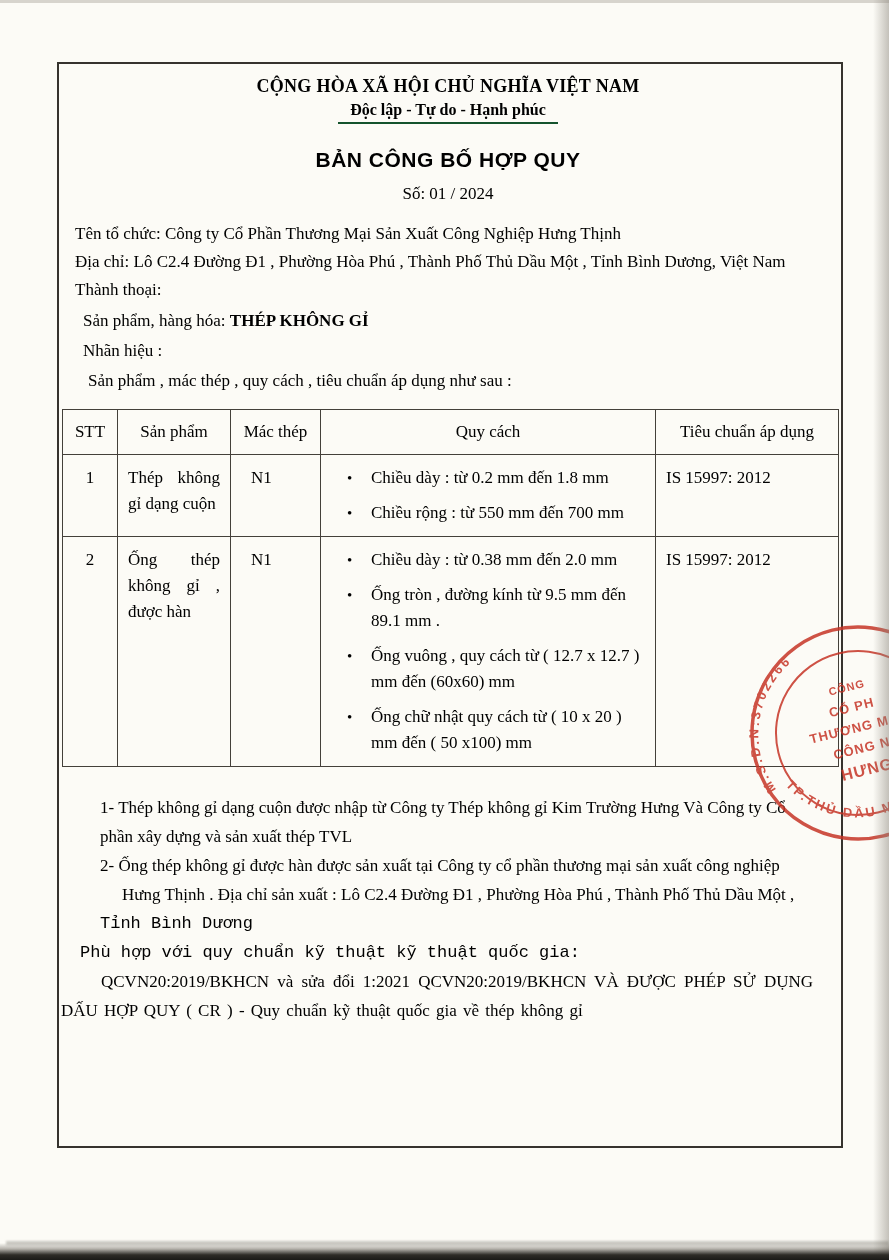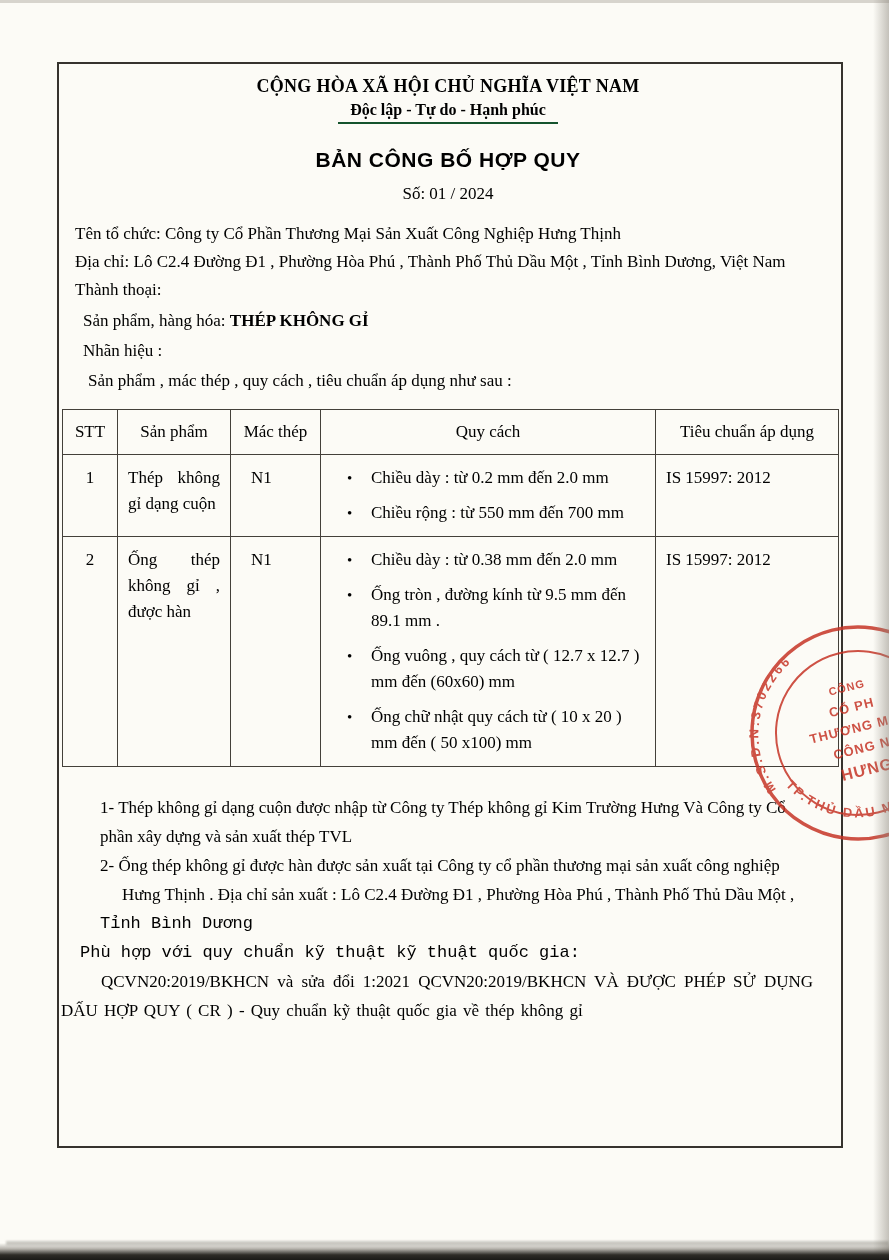--- a/index.html
+++ b/index.html
@@ -115,21 +115,21 @@
           </tr>
         </thead>
         <tbody>
           <tr>
             <td class="c-stt">1</td>
             <td class="c-sp">Thép không gỉ dạng cuộn</td>
             <td class="c-mt">N1</td>
             <td class="c-qc">
               <div class="spec">
                   <span class="bullet">•</span>
-                  <span class="spec-text">Chiều dày : từ 0.2 mm đến 2.0 mm</span>
+                  <span class="spec-text">Chiều dày : từ 0.2 mm đến 1.8 mm</span>
                 </div>
               <div class="spec">
                   <span class="bullet">•</span>
                   <span class="spec-text">Chiều rộng : từ 550 mm đến 700 mm</span>
                 </div>
             </td>
             <td class="c-tc">IS 15997: 2012</td>
           </tr>
           <tr>
             <td class="c-stt">2</td>

